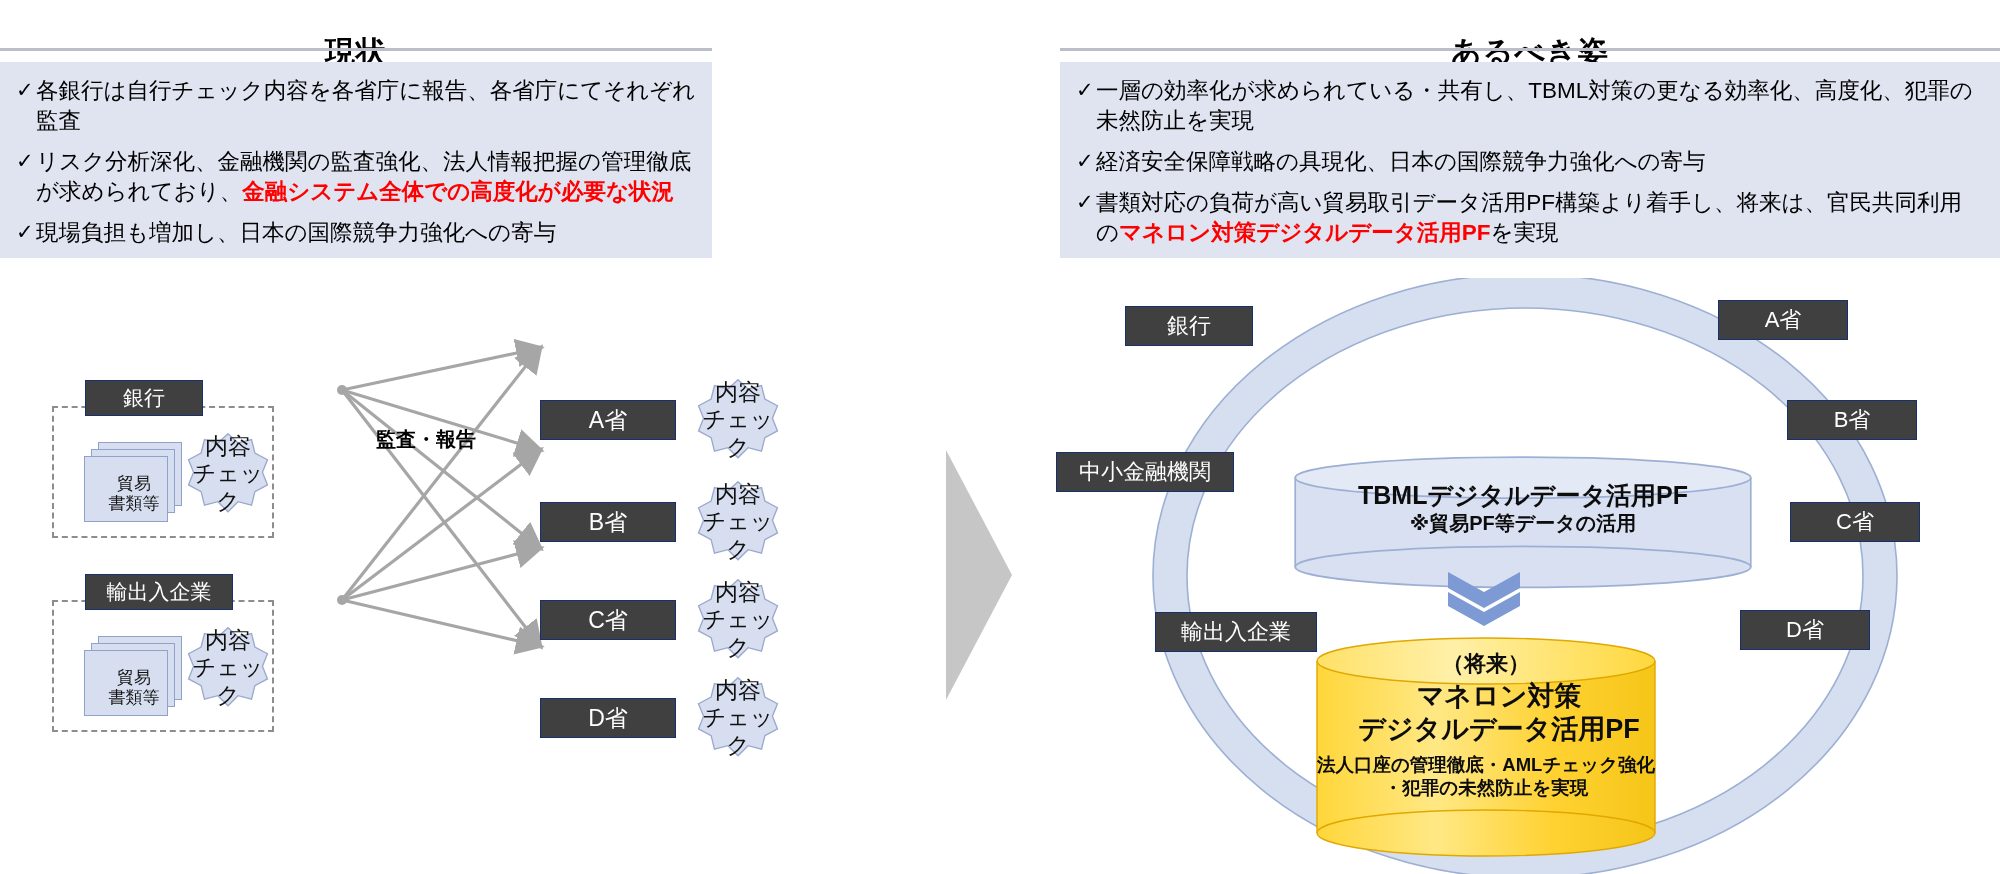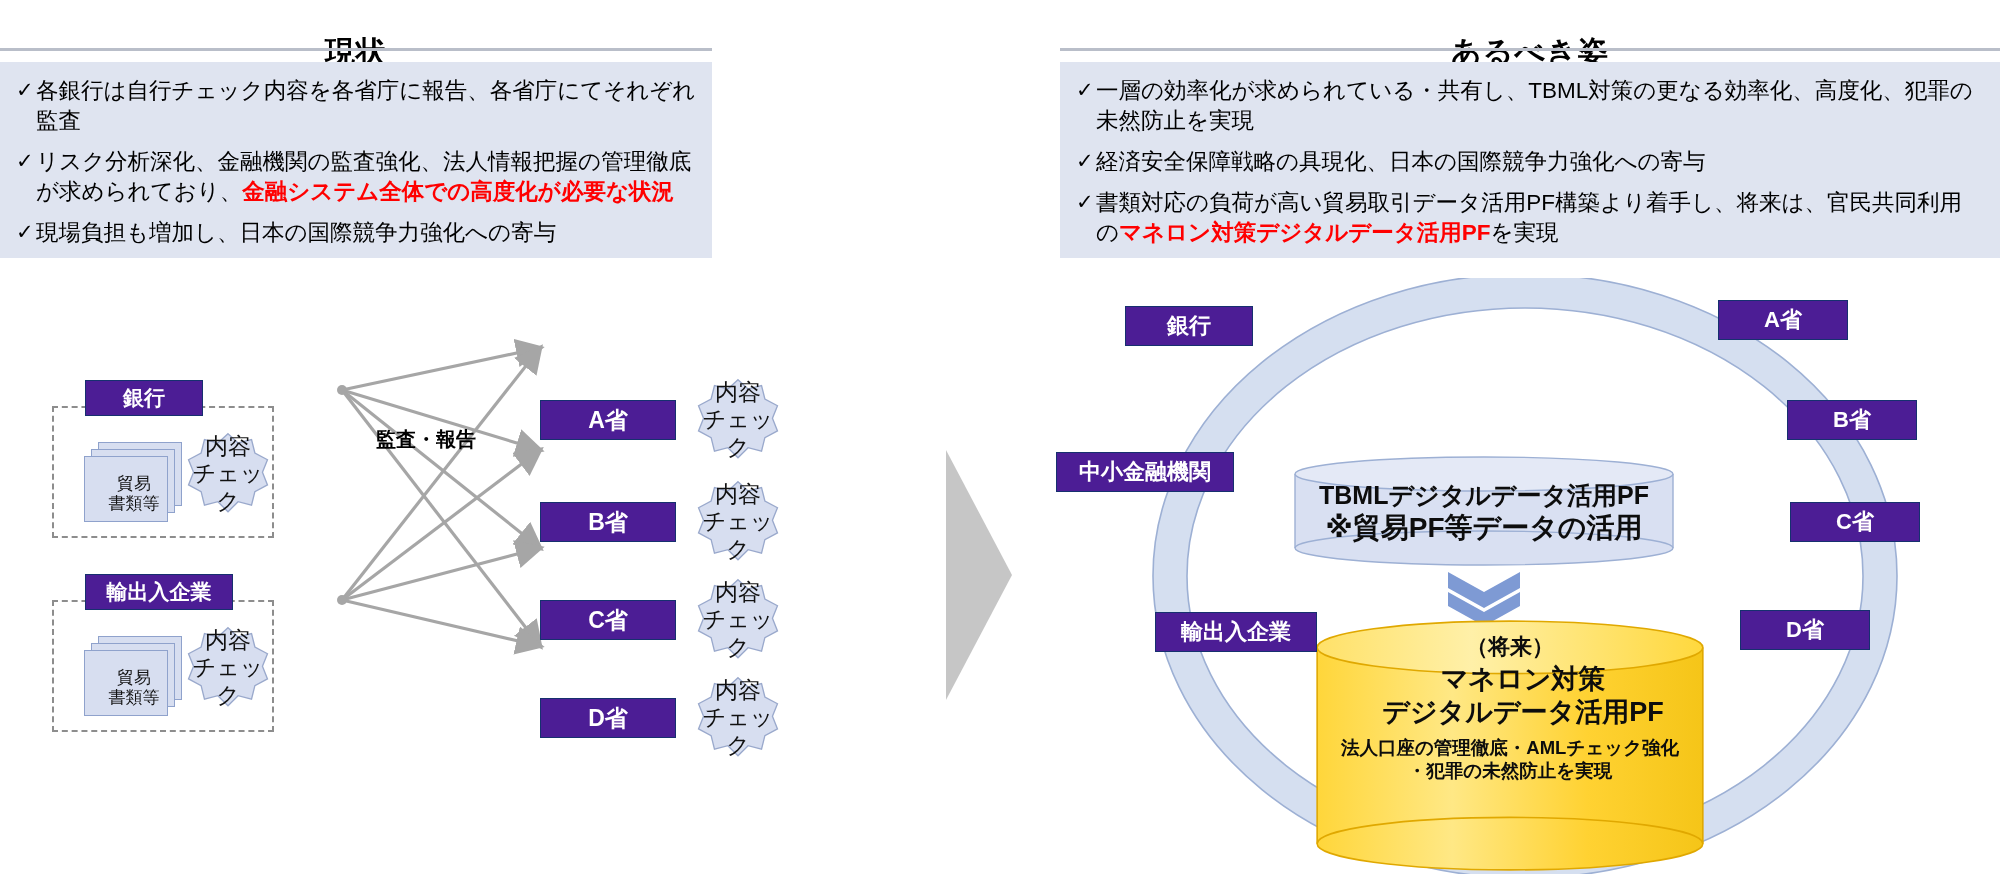--- a/index.html
+++ b/index.html
@@ -52,23 +52,23 @@
   .bullet .btext { flex: 1 1 auto; }
   .hl {
     color: #ff0000;
     font-weight: bold;
     text-underline-offset: 2px;
   }
 
   
   .navbox {
     position: absolute;
-    background: #4c1d95;
+    background: #404040;
     color: #ffffff;
-    font-weight: bold;
+    font-weight: normal;
     display: flex;
     align-items: center;
     justify-content: center;
     text-align: center;
     border: 1px solid #16306f;
   }
 
   
   .dashed-group {
     position: absolute;
@@ -122,21 +122,21 @@
     display: flex;
     flex-direction: column;
     align-items: center;
     justify-content: flex-start;
     text-align: center;
   }
   .cyl svg { position: absolute; inset: 0; }
   .cyl .cyl-text { position: relative; z-index: 3; width: 100%; }
 
   .cyl-line1 { font-weight: bold; font-size: 25px; color: #0d0d0d; line-height: 1.18; }
-  .cyl-line2 { font-weight: bold; font-size: 28px; color: #0d0d0d; line-height: 1.2; }
+  .cyl-line2 { font-weight: bold; font-size: 20px; color: #0d0d0d; line-height: 1.2; }
   .ycyl-note { font-weight: bold; font-size: 22px; color: #0d0d0d; line-height: 1.2; }
   .ycyl-main { font-weight: bold; font-size: 27px; color: #0d0d0d; line-height: 1.22; margin-left: 26px; }
   .ycyl-sub  { font-weight: bold; font-size: 18.5px; color: #0d0d0d; line-height: 1.25; }
 
   .chev { position: absolute; }
 </style>
 </head>
 <body>
 
 <div id="root">
@@ -268,39 +268,39 @@
   <svg class="big-arrow" style="left:940px; top:450px; width:80px; height:250px;" viewBox="0 0 80 250">
     <polygon points="6,0 72,125 6,250" fill="#c6c6c6"></polygon>
   </svg>
 
   <svg class="ring-wrap" style="left:1110px; top:278px; width:830px; height:596px;" viewBox="0 0 830 596">
     <ellipse cx="415" cy="298" rx="355" ry="285" fill="none" stroke="#d5dff0" stroke-width="34"></ellipse>
     <ellipse cx="415" cy="298" rx="372" ry="302" fill="none" stroke="#9db0d4" stroke-width="1.6"></ellipse>
     <ellipse cx="415" cy="298" rx="338" ry="268" fill="none" stroke="#9db0d4" stroke-width="1.6"></ellipse>
   </svg>
 
-  <div class="cyl" style="left:1294px; top:456px; width:380px; height:110px;">
+  <div class="cyl" style="left:1294px; top:456px; width:458px; height:110px;">
     <svg viewBox="0 0 380 110" preserveAspectRatio="none">
       <rect x="1" y="18" width="378" height="74" fill="#d9e0f2"></rect>
       <ellipse cx="190" cy="92" rx="189" ry="17" fill="#d9e0f2" stroke="#9db0d4" stroke-width="1.4"></ellipse>
       <path d="M1,18 L1,92 M379,18 L379,92" stroke="#9db0d4" stroke-width="1.4" fill="none"></path>
       <ellipse cx="190" cy="18" rx="189" ry="17" fill="#e4e9f6" stroke="#9db0d4" stroke-width="1.4"></ellipse>
     </svg>
     <div class="cyl-text" style="padding-top:25px;">
       <div class="cyl-line1">TBMLデジタルデータ活用PF</div>
       <div class="cyl-line2">※貿易PF等データの活用</div>
     </div>
   </div>
 
   <svg class="chev" style="left:1448px; top:572px; width:72px; height:54px;" viewBox="0 0 72 54">
     <polygon points="0,0 36,20 72,0 72,16 36,36 0,16" fill="#7e9ad4"></polygon>
     <polygon points="0,20 36,40 72,20 72,34 36,54 0,34" fill="#7e9ad4"></polygon>
   </svg>
 
-  <div class="cyl" style="left:1316px; top:620px; width:388px; height:220px;align-items:flex-end;">
+  <div class="cyl" style="left:1316px; top:637px; width:340px; height:220px;align-items:flex-end;">
     <svg viewBox="0 0 340 220" preserveAspectRatio="none">
       <defs>
         <linearGradient id="ygrad" x1="0" y1="0" x2="1" y2="0">
           <stop offset="0%" stop-color="#ffd63a"></stop>
           <stop offset="35%" stop-color="#ffe885"></stop>
           <stop offset="70%" stop-color="#ffd232"></stop>
           <stop offset="100%" stop-color="#f5c518"></stop>
         </linearGradient>
         <linearGradient id="ygradtop" x1="0" y1="0" x2="1" y2="0">
           <stop offset="0%" stop-color="#ffe168"></stop>

